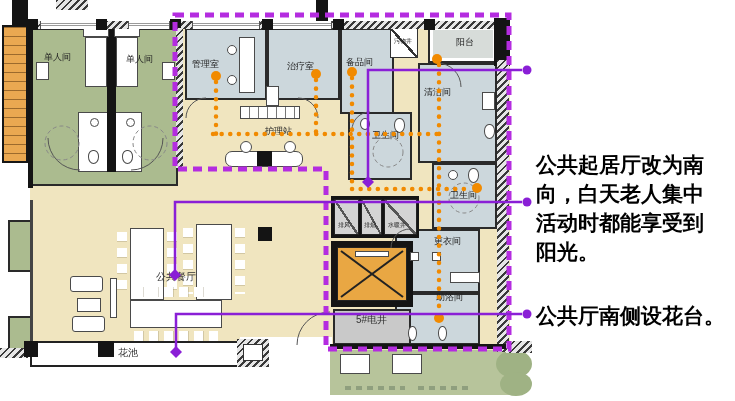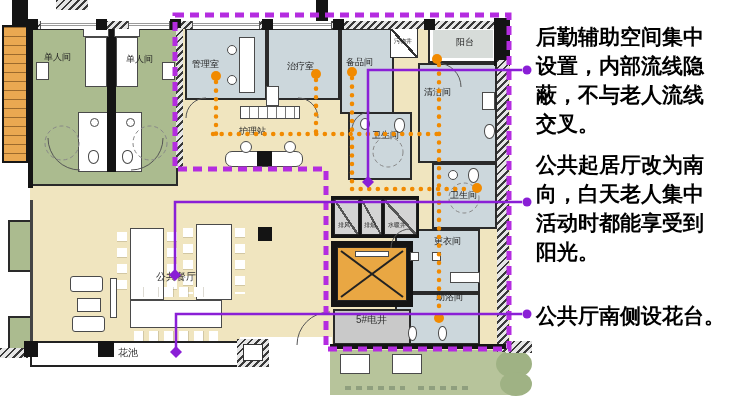--- a/index.html
+++ b/index.html
@@ -159,21 +159,21 @@
   <div class="lbl" style="left:44px;top:53px">单人间</div>
   <div class="lbl" style="left:126px;top:55px">单人间</div>
   <div class="lbl" style="left:192px;top:60px">管理室</div>
   <div class="lbl" style="left:287px;top:62px">治疗室</div>
   <div class="lbl" style="left:346px;top:58px">备品间</div>
   <div class="lbl s" style="left:394px;top:38px">污物井</div>
   <div class="lbl" style="left:456px;top:38px">阳台</div>
   <div class="lbl" style="left:424px;top:88px">清洁间</div>
   <div class="lbl" style="left:372px;top:131px">卫生间</div>
   <div class="lbl" style="left:450px;top:191px">卫生间</div>
-  <div class="lbl" style="left:239px;top:127px">护理站</div>
+  <div class="lbl" style="left:265px;top:127px">护理站</div>
   <div class="lbl" style="left:434px;top:237px">更衣间</div>
   <div class="lbl" style="left:436px;top:293px">助浴间</div>
   <div class="lbl s" style="left:338px;top:222px">排风</div>
   <div class="lbl s" style="left:364px;top:222px">排烟</div>
   <div class="lbl s" style="left:388px;top:222px">水暖井</div>
   <div class="lbl m" style="left:356px;top:315px">5#电井</div>
   <div class="lbl m" style="left:156px;top:272px">公共餐厅</div>
   <div class="lbl m" style="left:118px;top:348px">花池</div>
 
   <svg width="735" height="401" viewBox="0 0 735 401">
@@ -228,17 +228,16 @@
     <g fill="#8a1fd6">
       <circle cx="527" cy="70" r="4.5"></circle>
         <circle cx="527" cy="202" r="4.5"></circle>
         <circle cx="527" cy="314" r="4.5"></circle>
       <polygon points="368,176 374,182 368,188 362,182"></polygon>
       <polygon points="175,269 181,275 175,281 169,275"></polygon>
       <polygon points="176,346 182,352 176,358 170,352"></polygon>
     </g>
   </svg>
 
-  <div class="note" style="top:22px;width:176px">后勤辅助空间集中设置，内部流线隐蔽，不与老人流线交叉。</div>
   <div class="note" style="top:301px;width:200px">公共厅南侧设花台。</div>
   <div class="note" style="top:150px;width:176px">公共起居厅改为南向，白天老人集中活动时都能享受到阳光。</div>
 
 </div>
 
 </body></html>

